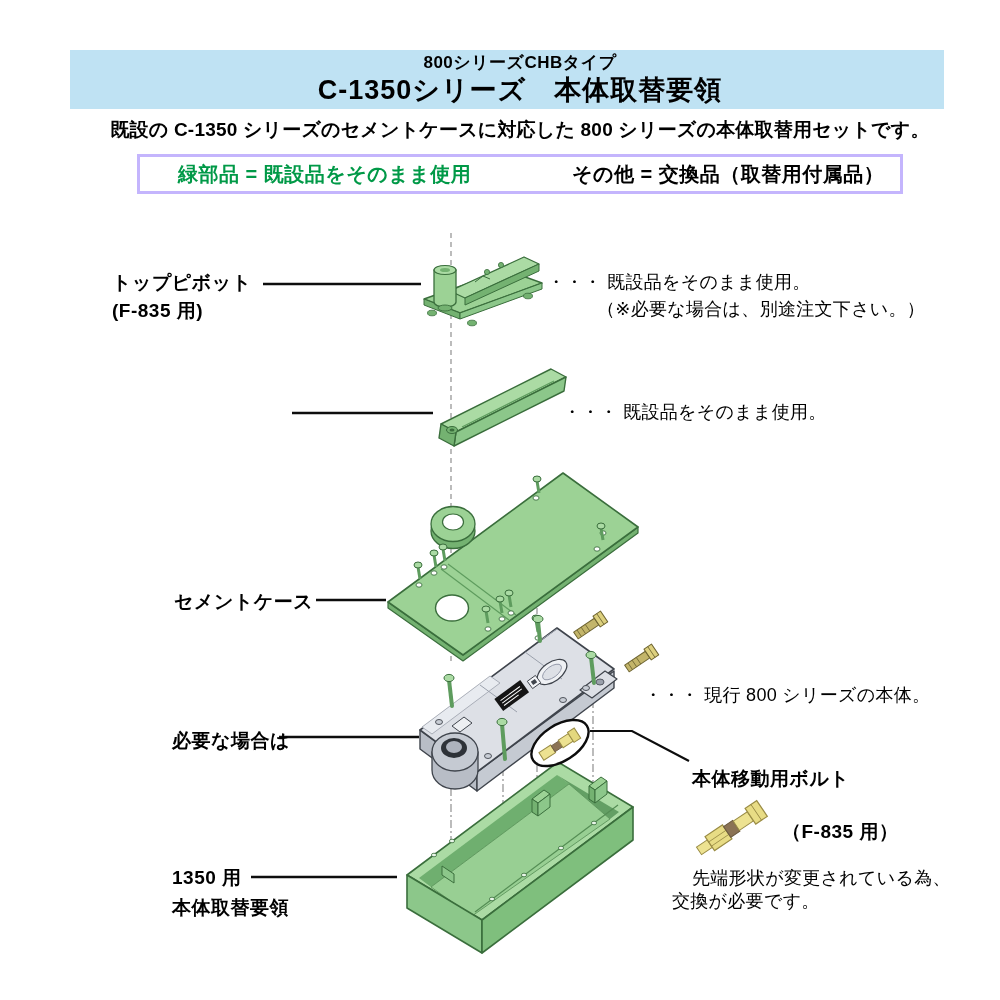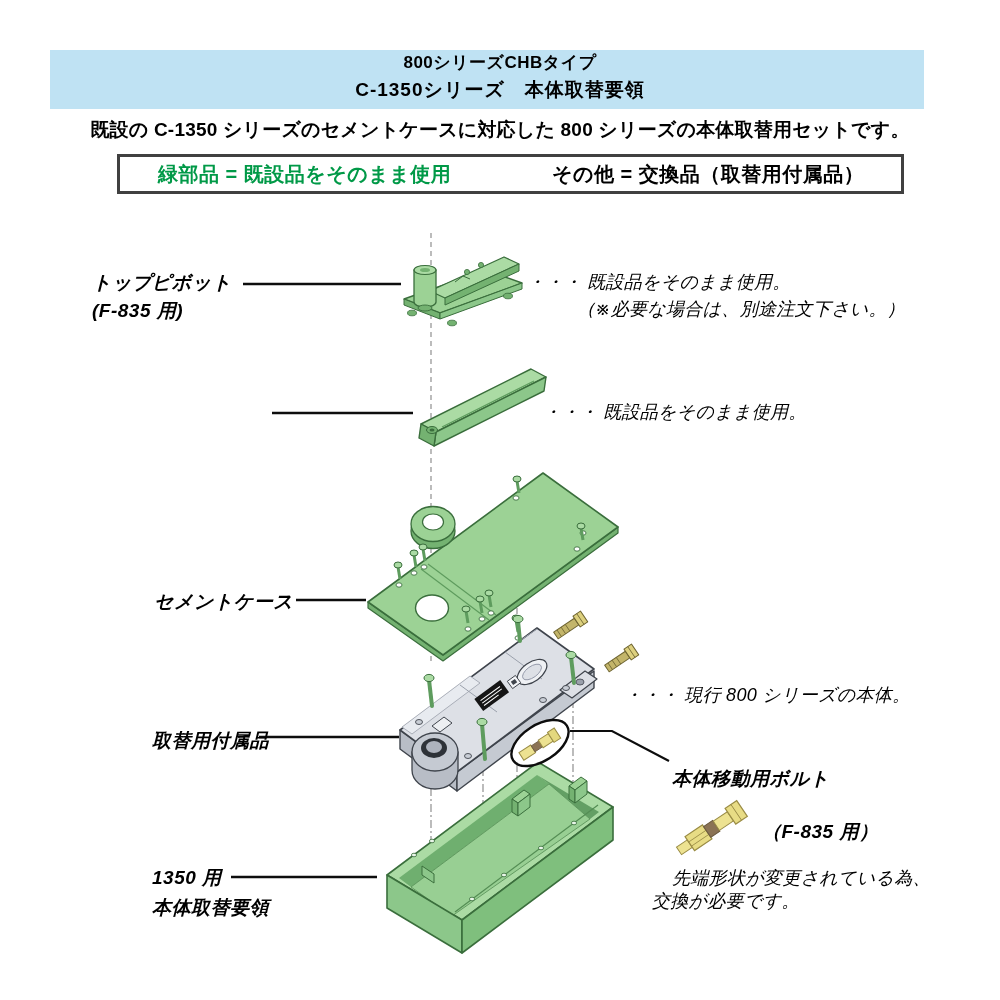--- a/index.html
+++ b/index.html
@@ -1,43 +1,43 @@
 <!DOCTYPE html>
 <html><head>
 <meta charset="utf-8">
 <style>
   html,body{margin:0;padding:0;background:#ffffff;}
   .page{
     position:relative;width:924px;height:1000px;background:#ffffff;overflow:hidden;
-    font-family:"Liberation Sans","DejaVu Sans",sans-serif;color:#000;
+    font-family:"Liberation Sans","DejaVu Sans",sans-serif;color:#000;margin-left:20px;
   }
   .header-bar{
     position:absolute;left:50px;top:50px;width:900px;height:59px;
     background:#BFE2F3;text-align:center;
   }
   .header-sub{font-size:17px;font-weight:800;line-height:20px;padding-top:3px;letter-spacing:.5px;}
-  .header-title{font-size:19px;font-weight:800;line-height:34px;letter-spacing:1px;}
+  .header-title{font-size:27px;font-weight:800;line-height:34px;letter-spacing:1px;}
   .intro{
     position:absolute;left:0;top:117px;width:1000px;text-align:center;
     font-size:19px;font-weight:700;letter-spacing:.2px;
   }
   .legend{
     position:absolute;left:117px;top:154px;width:760px;height:34px;
-    border:3px solid #404040;background:#fff;padding-left:21px;
+    border:3px solid #c4b5fd;background:#fff;
   }
   .legend-green{
     position:absolute;left:38px;top:0;line-height:34px;
     font-size:20px;font-weight:800;color:#009947;letter-spacing:.5px;
   }
   .legend-other{
     position:absolute;left:432px;top:0;line-height:34px;
     font-size:20px;font-weight:800;color:#000;letter-spacing:.5px;text-align:right;
   }
   .diagram-svg{position:absolute;left:0;top:0;width:1000px;height:1000px;}
-  .lbl{position:absolute;white-space:nowrap;font-weight:800;font-size:19px;letter-spacing:.5px;font-style:italic;}
+  .lbl{position:absolute;white-space:nowrap;font-weight:800;font-size:19px;letter-spacing:.5px;}
   .note{font-weight:400;font-size:18px;letter-spacing:.3px;}
   .callout-title{font-size:19px;font-weight:800;}
 </style>
 </head>
 <body>
 
 <div class="page">
 
   <div class="header-bar">
     <div class="header-sub">800シリーズCHBタイプ</div>
@@ -280,21 +280,21 @@
 
   <div class="lbl" style="left:92px;top:270px">トップピボット</div>
   <div class="lbl" style="left:92px;top:298px">(F-835 用)</div>
   <div class="lbl note" style="left:527px;top:270px">・・・ 既設品をそのまま使用。</div>
   <div class="lbl note" style="left:577px;top:297px">（※必要な場合は、別途注文下さい。）</div>
 
   <div class="lbl note" style="left:543px;top:400px">・・・ 既設品をそのまま使用。</div>
 
   <div class="lbl" style="left:154px;top:589px">セメントケース</div>
 
-  <div class="lbl" style="left:152px;top:728px">取替用付属品</div>
+  <div class="lbl" style="left:152px;top:728px">必要な場合は</div>
   <div class="lbl note" style="left:624px;top:683px">・・・ 現行 800 シリーズの本体。</div>
 
   <div class="lbl" style="left:152px;top:865px">1350 用</div>
   <div class="lbl" style="left:152px;top:895px">本体取替要領</div>
 
   <div class="lbl callout-title" style="left:672px;top:766px">本体移動用ボルト</div>
   <div class="lbl" style="left:762px;top:819px">（F-835 用）</div>
   <div class="lbl note" style="left:672px;top:866px">先端形状が変更されている為、</div>
   <div class="lbl note" style="left:652px;top:889px">交換が必要です。</div>
 

